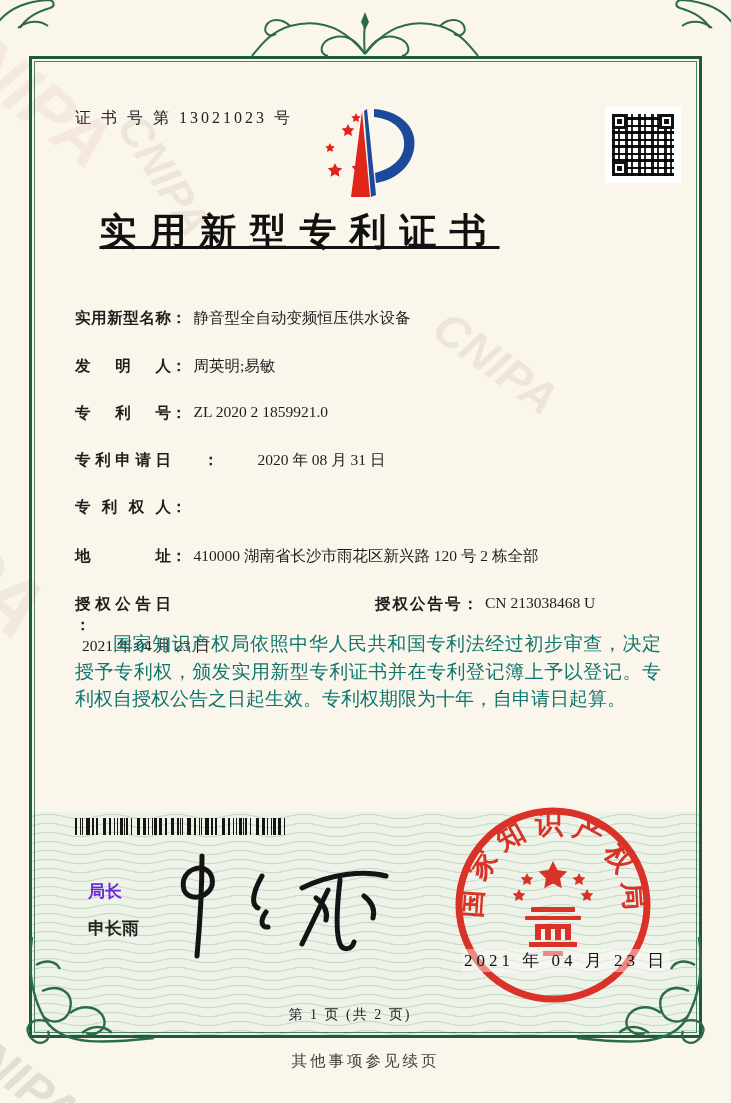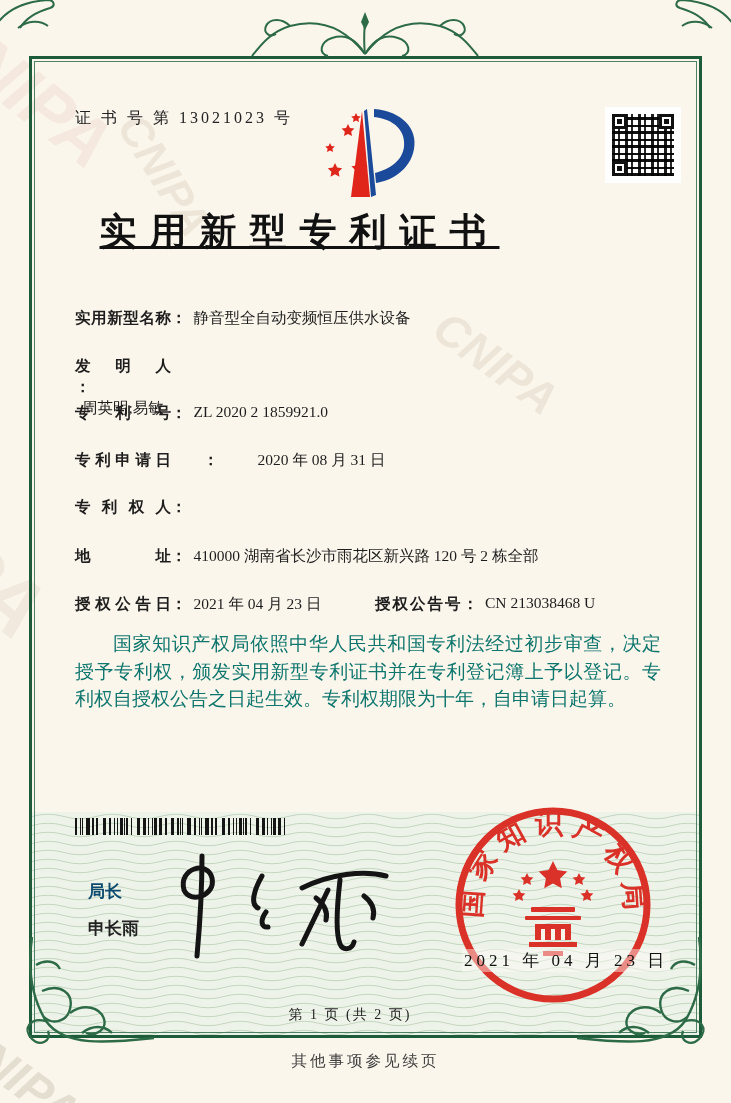--- a/index.html
+++ b/index.html
@@ -58,21 +58,21 @@
 
   
   .guilloche{position:absolute;left:32px;top:812px;width:667px;height:223px;overflow:hidden;}
 
   .barcode{position:absolute;left:75px;top:818px;width:210px;height:17px;
       background:
         repeating-linear-gradient(90deg,#151515 0 2px,transparent 2px 5px,#151515 5px 6px,transparent 6px 11px,#151515 11px 14px,transparent 14px 17px),
         repeating-linear-gradient(90deg,#151515 0 1px,transparent 1px 7px);}
 
   .signoff-title{position:absolute;left:88px;top:880px;font-size:17px;font-weight:bold;
-      font-family:"Liberation Sans","DejaVu Sans",sans-serif;color:#0c4a6e;}
+      font-family:"Liberation Sans","DejaVu Sans",sans-serif;color:#6d28d9;}
   .signoff-name{position:absolute;left:88px;top:917px;font-size:17px;font-weight:bold;
       font-family:"Liberation Sans","DejaVu Sans",sans-serif;color:#222;}
   .signature{position:absolute;left:150px;top:848px;}
 
   .seal{position:absolute;left:451px;top:803px;opacity:.95;}
   .seal-date{position:absolute;left:462px;top:949px;font-size:17px;color:#111;letter-spacing:4px;
       background:rgba(252,250,246,0.45);padding:0 2px;white-space:nowrap;}
 
   .pagination{position:absolute;left:0;top:1006px;width:700px;text-align:center;font-size:14px;color:#222;letter-spacing:2px;}
   .footer-note{position:absolute;left:0;top:1051px;width:731px;text-align:center;font-size:15.5px;color:#404040;letter-spacing:3px;}
@@ -186,21 +186,21 @@
   </div>
 
   <div class="title">实用新型专利证书</div>
 
   <div class="fields">
     <div class="frow" style="top:308px;">
       <span class="flabel">实用新型名称</span>
         <span class="fcolon">：</span>
       <span class="fvalue">静音型全自动变频恒压供水设备</span>
     </div>
-    <div class="frow" style="top:356px;flex-direction:column;">
+    <div class="frow" style="top:356px;">
       <span class="flabel">发明人</span>
         <span class="fcolon">：</span>
       <span class="fvalue">周英明;易敏</span>
     </div>
     <div class="frow" style="top:403px;">
       <span class="flabel">专利号</span>
         <span class="fcolon">：</span>
       <span class="fvalue">ZL 2020 2 1859921.0</span>
     </div>
     <div class="frow" style="top:450px;gap:32px;">
@@ -210,21 +210,21 @@
     </div>
     <div class="frow" style="top:497px;">
       <span class="flabel">专利权人</span>
         <span class="fcolon">：</span>
     </div>
     <div class="frow" style="top:546px;">
       <span class="flabel">地址</span>
         <span class="fcolon">：</span>
       <span class="fvalue">410000 湖南省长沙市雨花区新兴路 120 号 2 栋全部</span>
     </div>
-    <div class="frow" style="top:594px;">
+    <div class="frow" style="top:594px;flex-direction:column;">
       <span class="flabel">授权公告日</span>
         <span class="fcolon">：</span>
       <span class="fvalue">2021 年 04 月 23 日</span>
       <span class="grant-right">
         <span class="flabel2">授权公告号</span>
           <span class="fcolon">：</span>
         <span class="fvalue">CN 213038468 U</span>
       </span>
     </div>
   </div>

